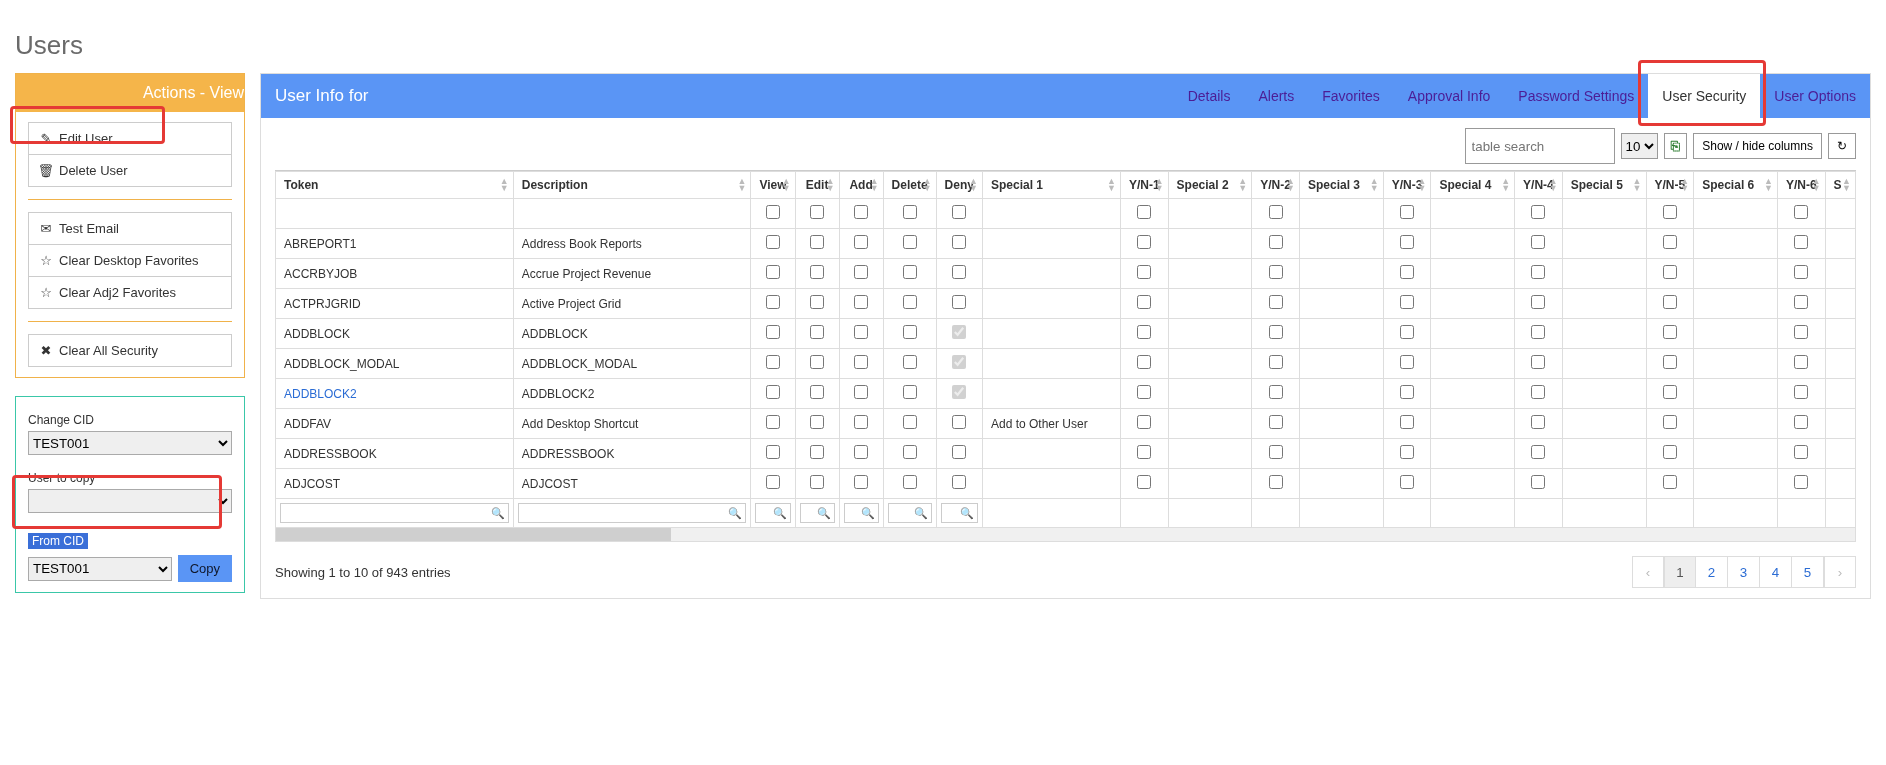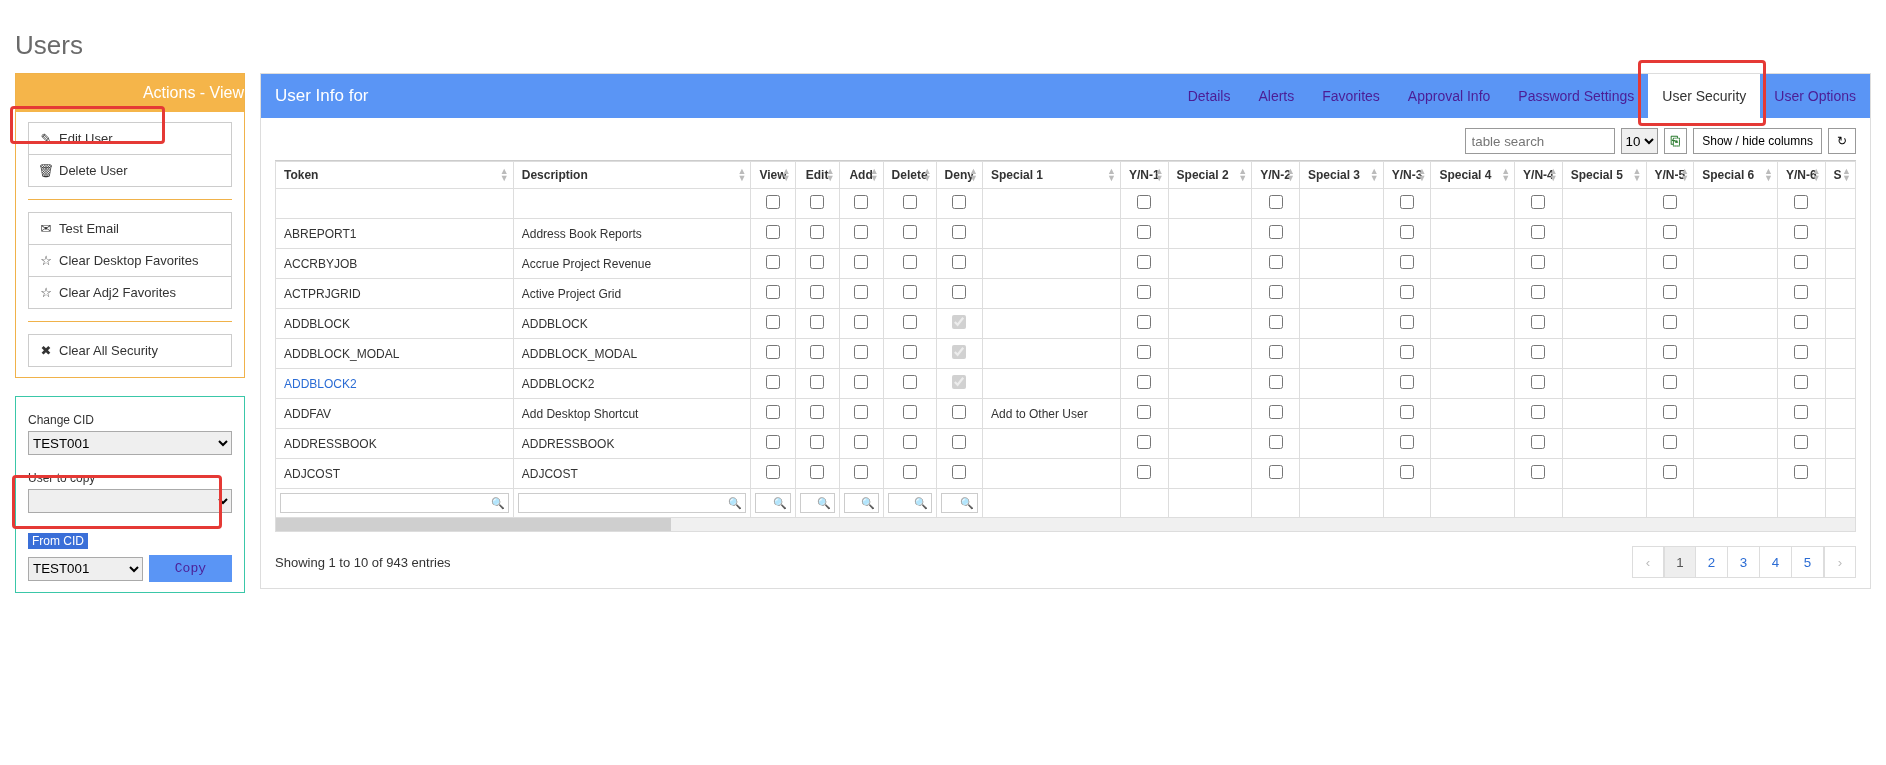--- a/index.html
+++ b/index.html
@@ -30,34 +30,34 @@
 hr.rule { border:none; border-top:1px solid #f0b24a; margin:12px 0; }
 
 .redbox { position:absolute; border:3px solid #e53935; border-radius:4px; pointer-events:none; }
 .rel { position:relative; }
 
 .form-label { font-size:12px; color:#333; margin:6px 0 4px; display:block; }
 .form-label.hl { background:#3a6fd8; color:#fff; padding:1px 4px; display:inline-block; }
 select.sel { width:100%; height:24px; border:1px solid #aaa; background:#efefef; }
 .copy-row { display:flex; align-items:center; gap:6px; margin-top:2px; }
 .copy-row select { flex:1; }
-.btn-copy { background:#5a95f5; color:#4c1d95; border:none; padding:6px 26px; font-size:13px; cursor:pointer;font-family:Liberation Mono, monospace; }
+.btn-copy { background:#5a95f5; color:#0f172a; border:none; padding:6px 12px; font-size:13px; cursor:pointer; }
 
 
 .main-panel { border:1px solid #ddd; }
 .main-hd { background:#5a95f5; color:#fff; display:flex; align-items:stretch; }
 .main-hd .title { padding:12px 14px; font-size:17px; flex-shrink:0; }
 .main-hd .spacer { flex:1; }
 .tabs { display:flex; align-items:stretch; }
 .tab { padding:12px 14px; color:#4c1d95; font-size:14px; cursor:pointer; border:none; background:transparent; white-space:nowrap; }
 .tab.active { background:#fff; color:#333; }
 
 .main-body { padding:10px 14px; position:relative; }
 .toolbar { display:flex; justify-content:flex-end; align-items:center; gap:6px; margin-bottom:6px; }
-.toolbar input[type=text] { height:26px; width:150px; border:1px solid #999; padding:8px 6px; }
+.toolbar input[type=text] { height:36px; width:150px; border:1px solid #999; padding:8px 6px; }
 .toolbar select { height:26px; border:1px solid #999; }
 .toolbar .tbtn { height:26px; border:1px solid #999; background:#fff; padding:0 8px; cursor:pointer; font-size:12px; display:inline-flex; align-items:center; gap:4px; }
 .toolbar .tbtn.excel { color:#2e7d32; font-weight:bold; padding:0 6px; }
 
 .tbl-wrap { overflow-x:auto; border-top:1px solid #ccc; }
 table.grid { border-collapse:collapse; width:max-content; min-width:100%; }
 table.grid th, table.grid td { border:1px solid #ddd; padding:6px 8px; font-size:12px; text-align:left; white-space:nowrap; background:#fff; }
 table.grid thead th { background:#fff; font-weight:bold; position:relative; }
 table.grid thead th .sort { position:absolute; right:4px; top:50%; transform:translateY(-50%); font-size:9px; color:#bbb; line-height:7px; }
 table.grid input[type=checkbox] { width:14px; height:14px; accent-color:#aaa; }

